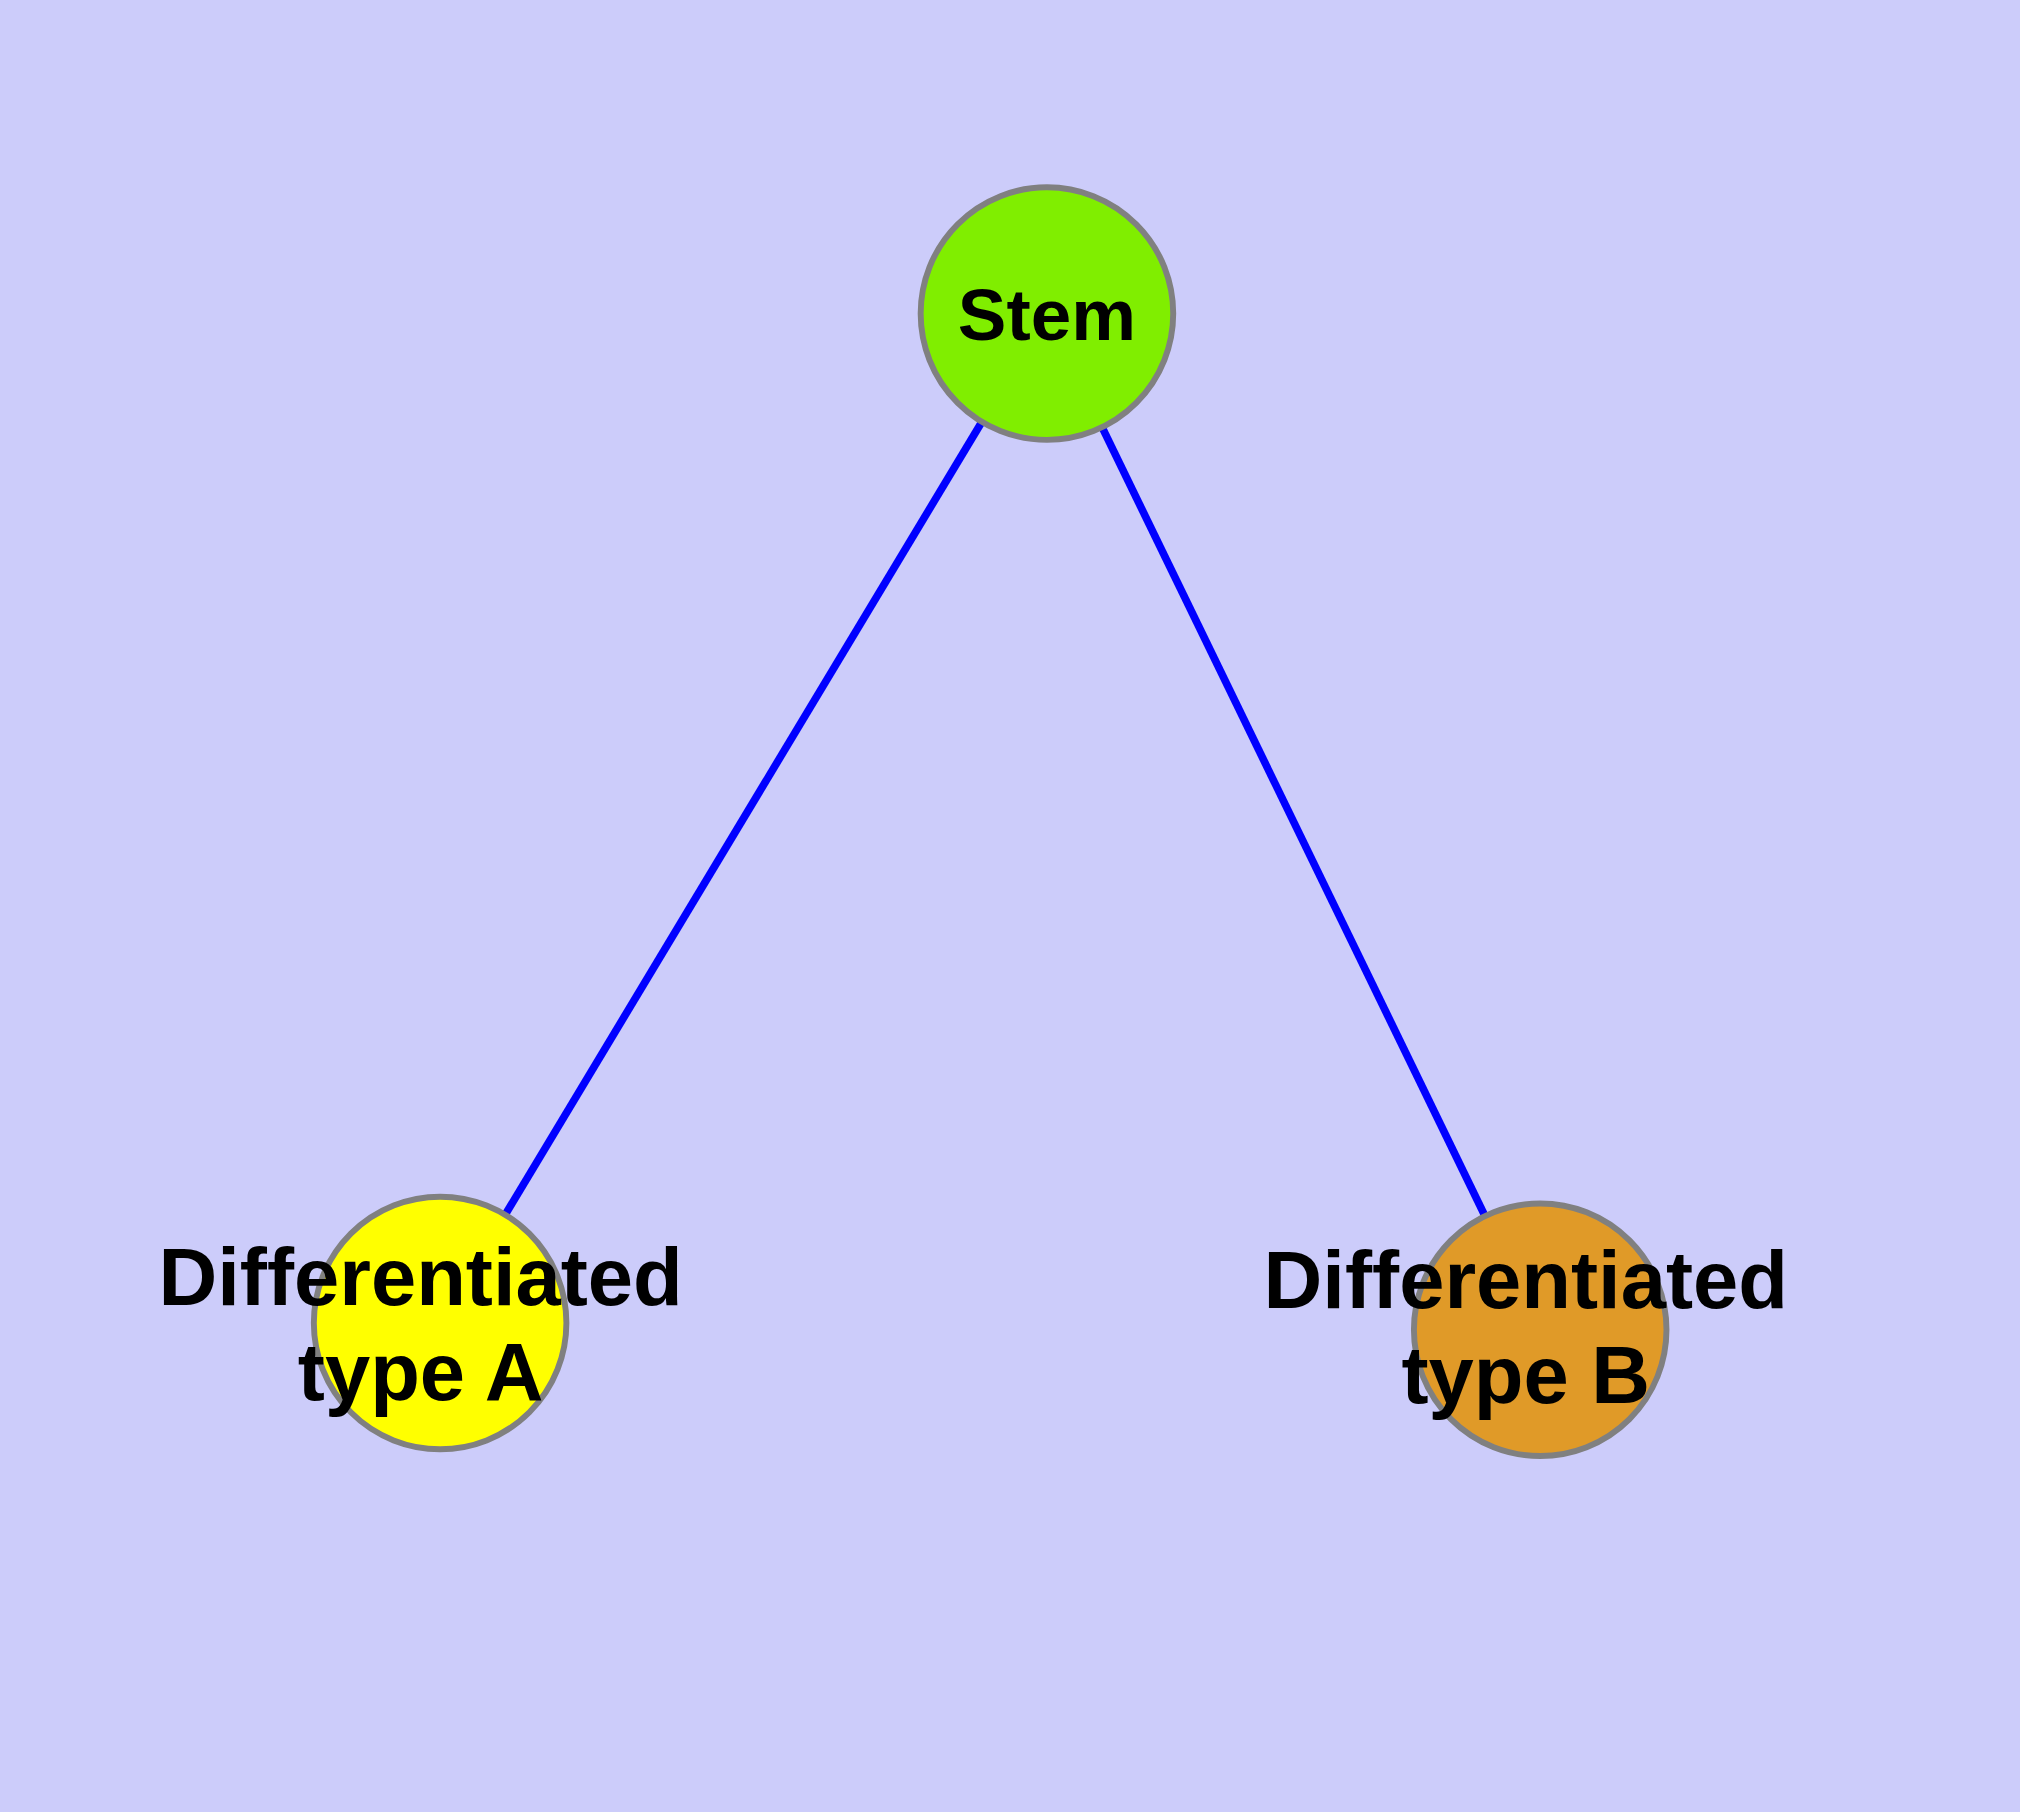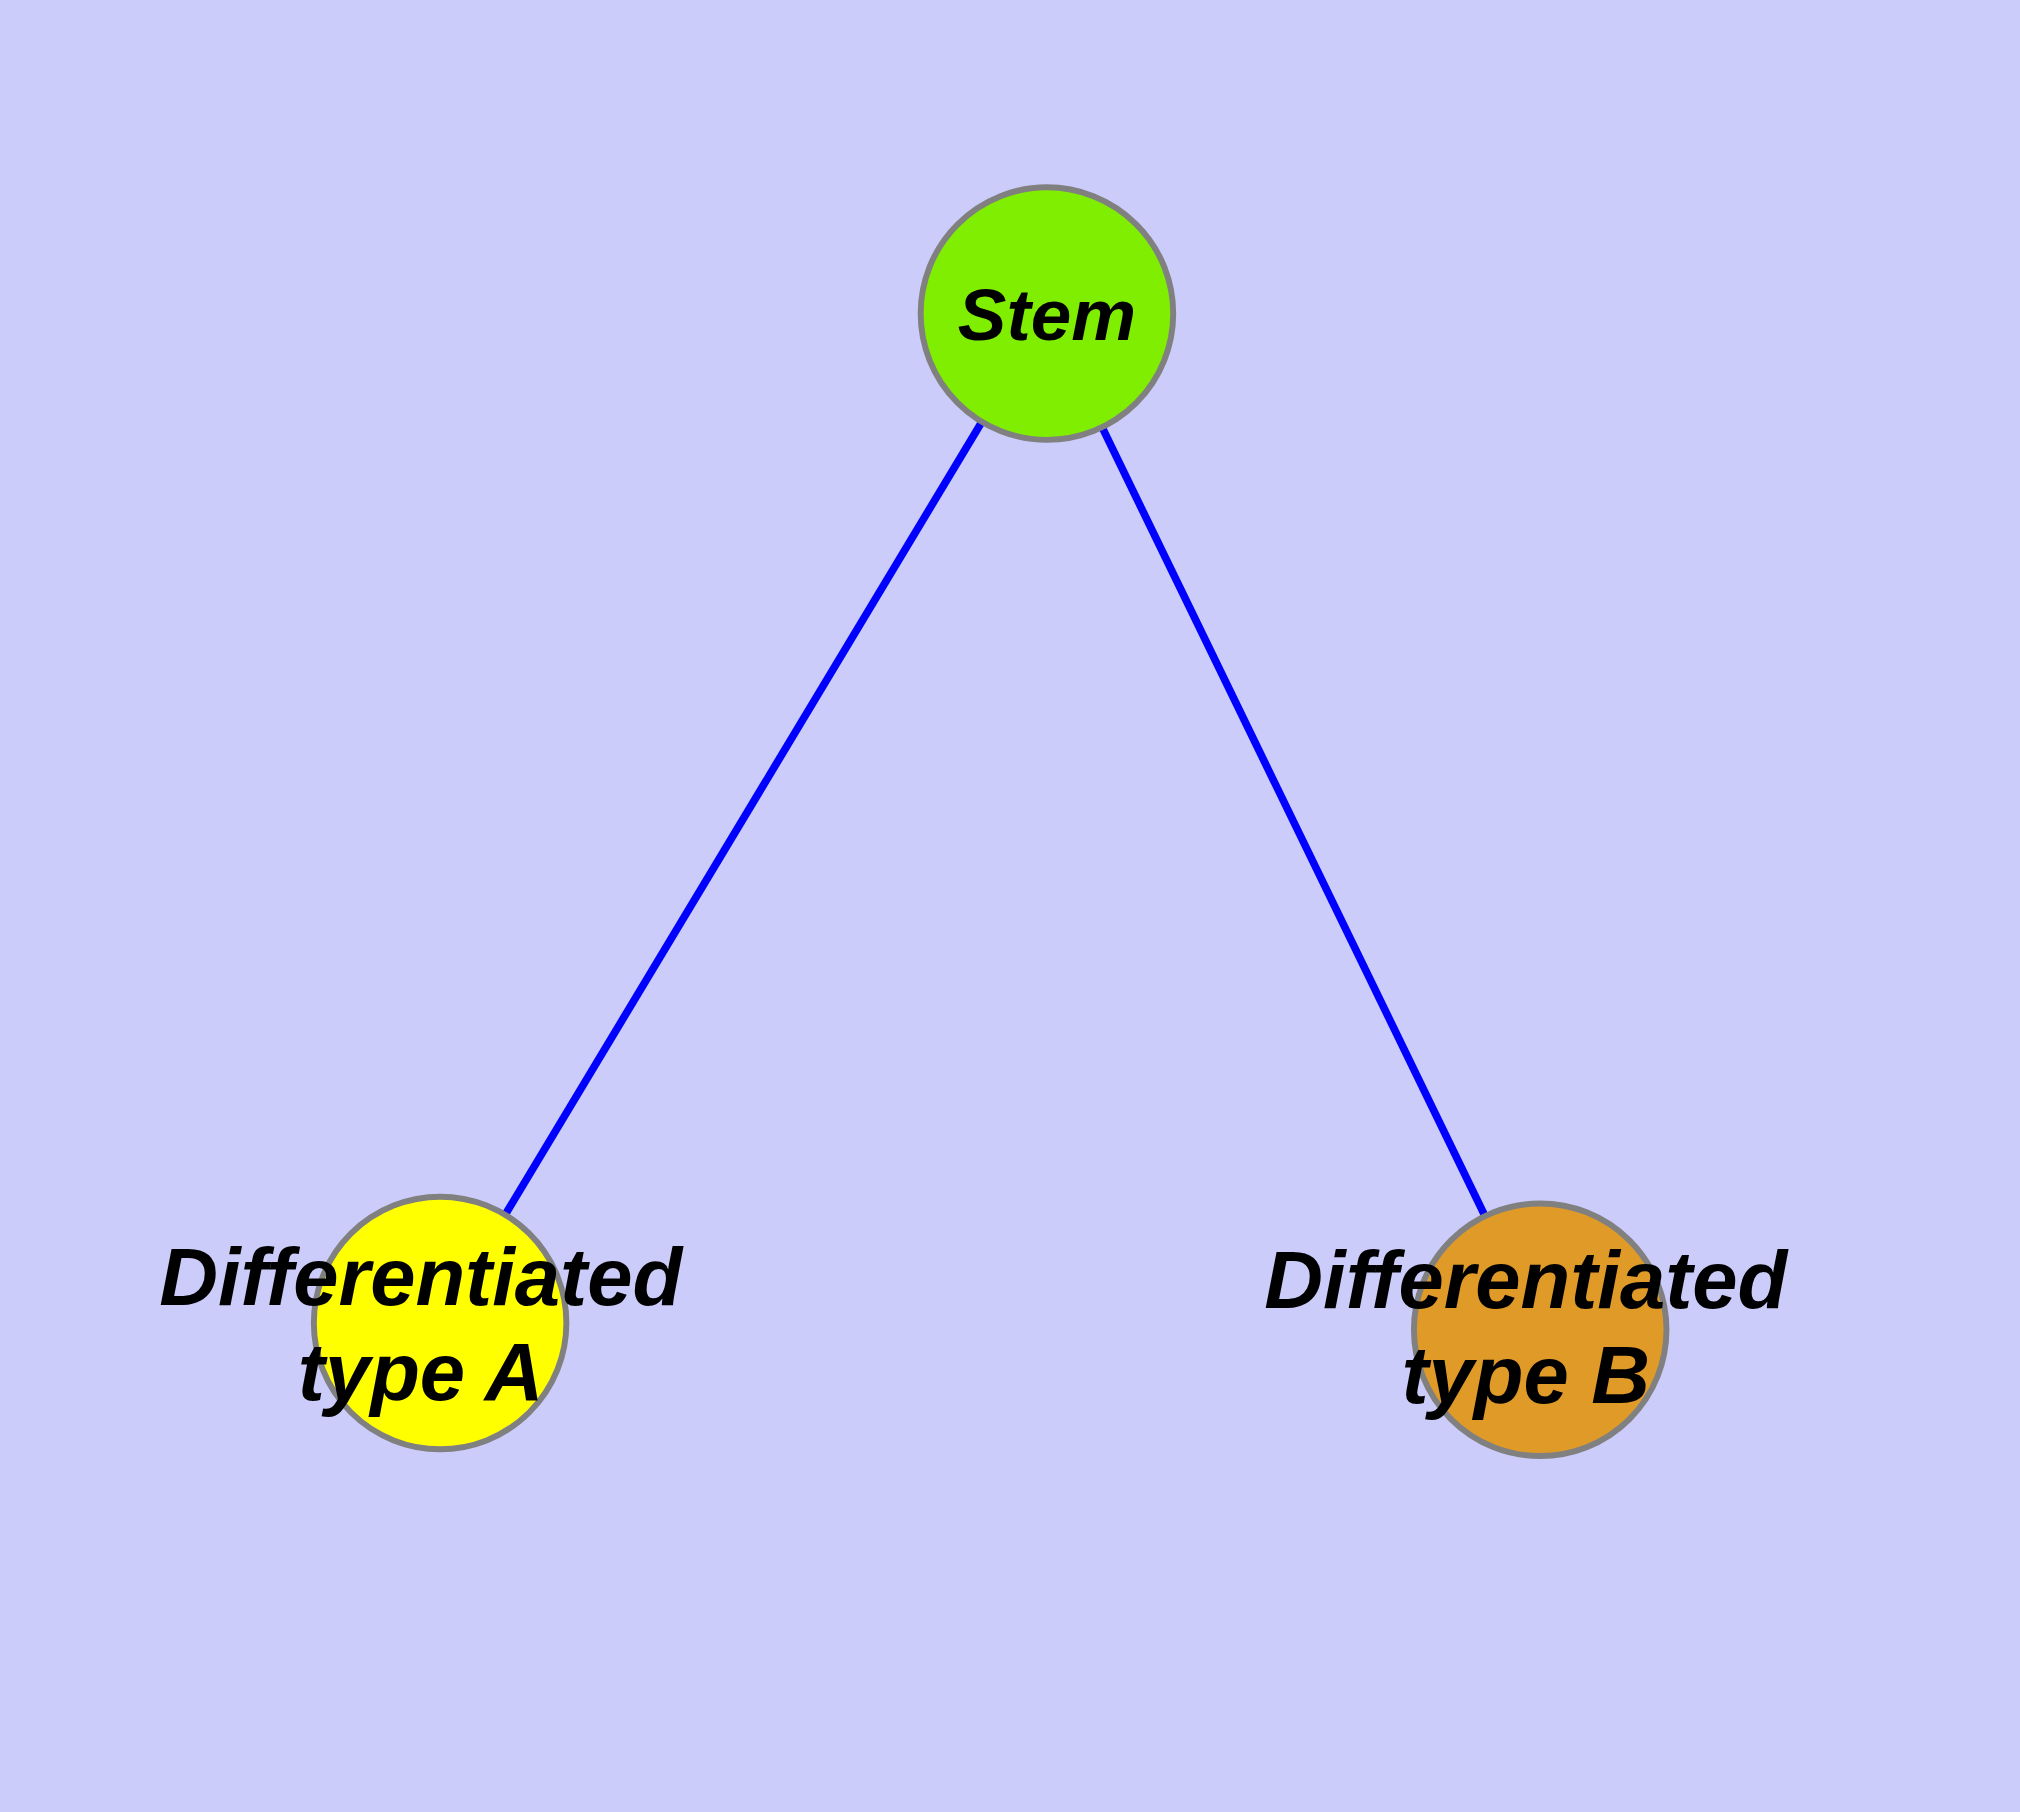--- a/index.html
+++ b/index.html
@@ -43,21 +43,21 @@
     font-weight: bold;
     text-anchor: middle;
     dominant-baseline: middle;
   }
   .node-label-stem { font-size: 86px; }
   .node-label-multi { font-size: 96px; }
 </style>
 </head>
 <body>
 
-<div id="canvas" style="background: rgb(204, 204, 250); font-style: italic;">
+<div id="canvas" style="background: rgb(204, 204, 250);">
   <svg id="graph-svg" viewBox="0 0 2384 2138">
 
     <g>
       <line class="edge-line" x1="1235" y1="370" x2="519" y2="1561" stroke="#0000ff" stroke-width="9"></line>
       <line class="edge-line" x1="1235" y1="370" x2="1817" y2="1569" stroke="#0000ff" stroke-width="9"></line>
     </g>
 
     <g>
 
       <g>

